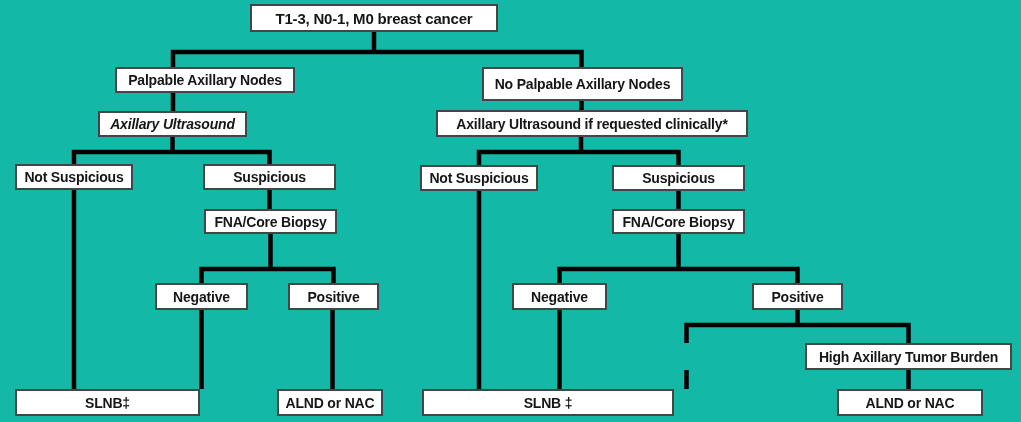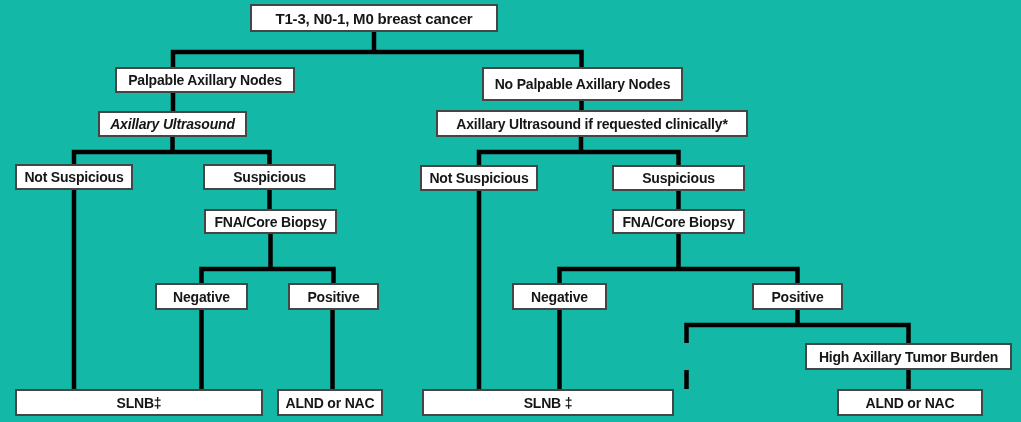--- a/index.html
+++ b/index.html
@@ -55,21 +55,21 @@
   .n-notsusp-right { left:420px; top:165px; width:118px; height:26px; }
   .n-susp-right    { left:612px; top:165px; width:133px; height:26px; }
   .n-fna-left    { left:204px; top:209px; width:133px; height:25px; }
   .n-fna-right   { left:612px; top:209px; width:133px; height:25px; }
   .n-neg-left    { left:155px; top:283px; width:93px;  height:27px; }
   .n-pos-left    { left:288px; top:283px; width:91px;  height:27px; }
   .n-neg-right   { left:512px; top:283px; width:95px;  height:27px; }
   .n-pos-right   { left:752px; top:283px; width:91px;  height:27px; }
   .n-low-burden  { left:582px; top:343px; width:209px; height:27px; }
   .n-high-burden { left:805px; top:343px; width:207px; height:27px; }
-  .n-slnb-left   { left:15px;  top:389px; width:248px; height:27px; }
+  .n-slnb-left   { left:15px;  top:389px; width:185px; height:27px; }
   .n-alnd-left   { left:277px; top:389px; width:106px; height:27px; }
   .n-slnb-right  { left:422px; top:389px; width:252px; height:27px; }
   .n-alnd-right  { left:837px; top:389px; width:146px; height:27px; }
 </style>
 </head>
 <body>
 
 <div class="stage">
 
   <svg class="connectors" viewBox="0 0 1021 422" xmlns="http://www.w3.org/2000/svg" aria-hidden="true">

